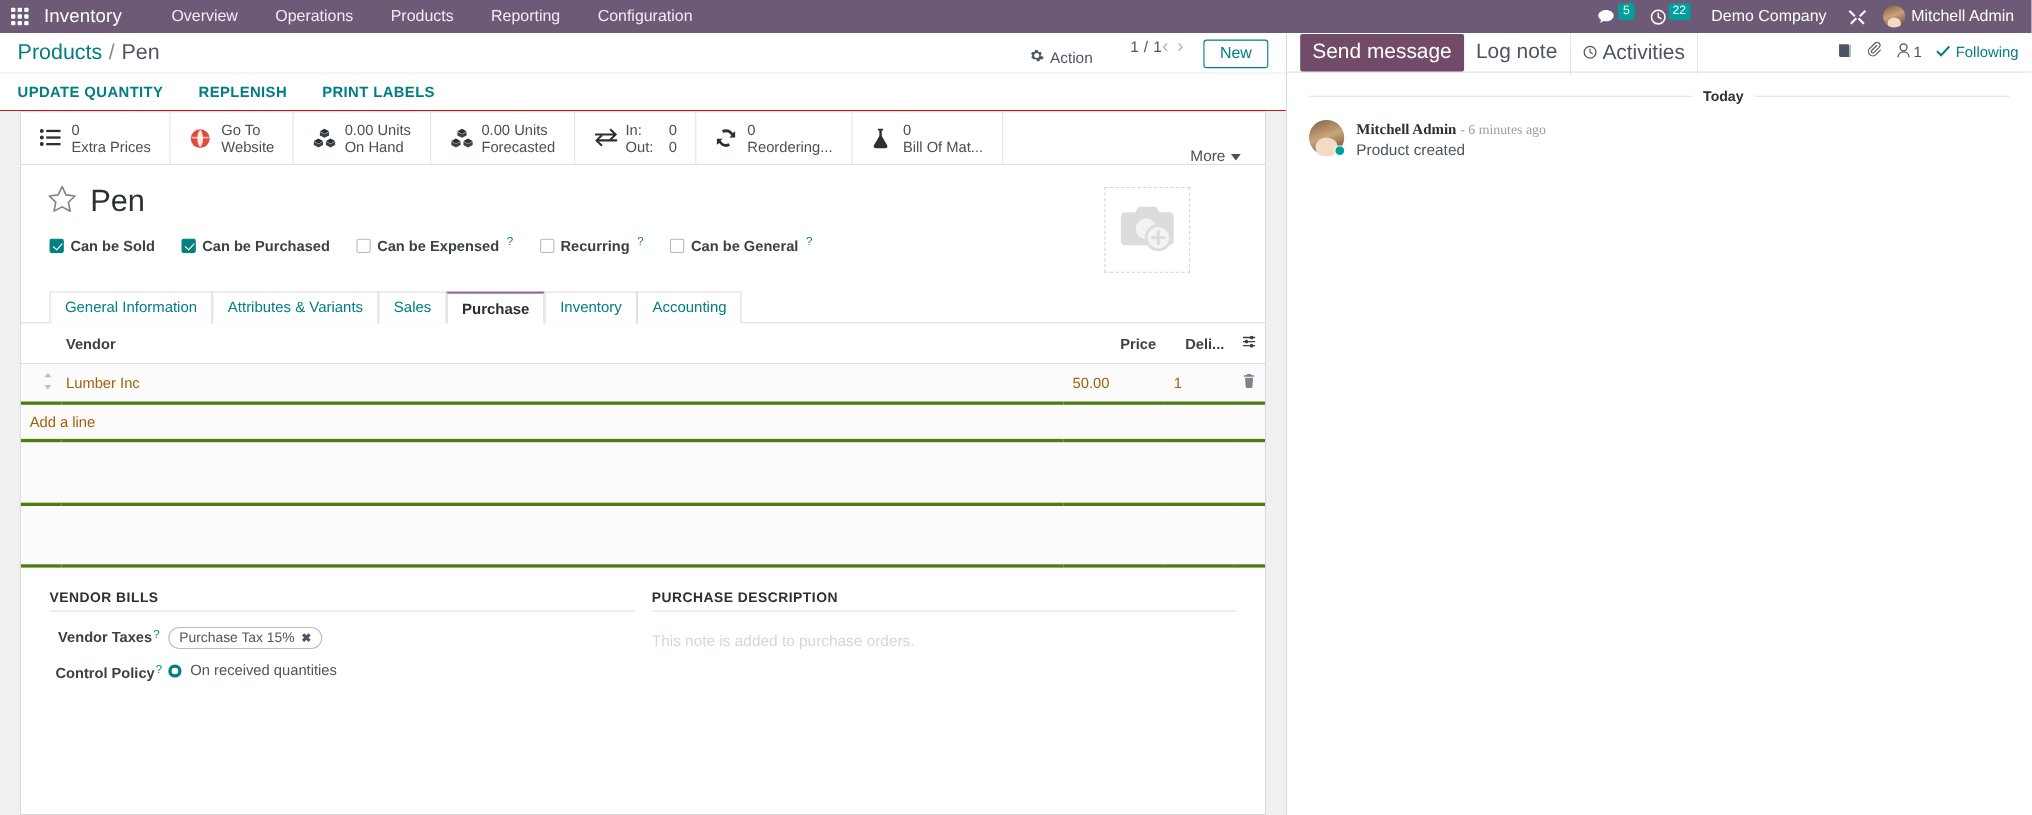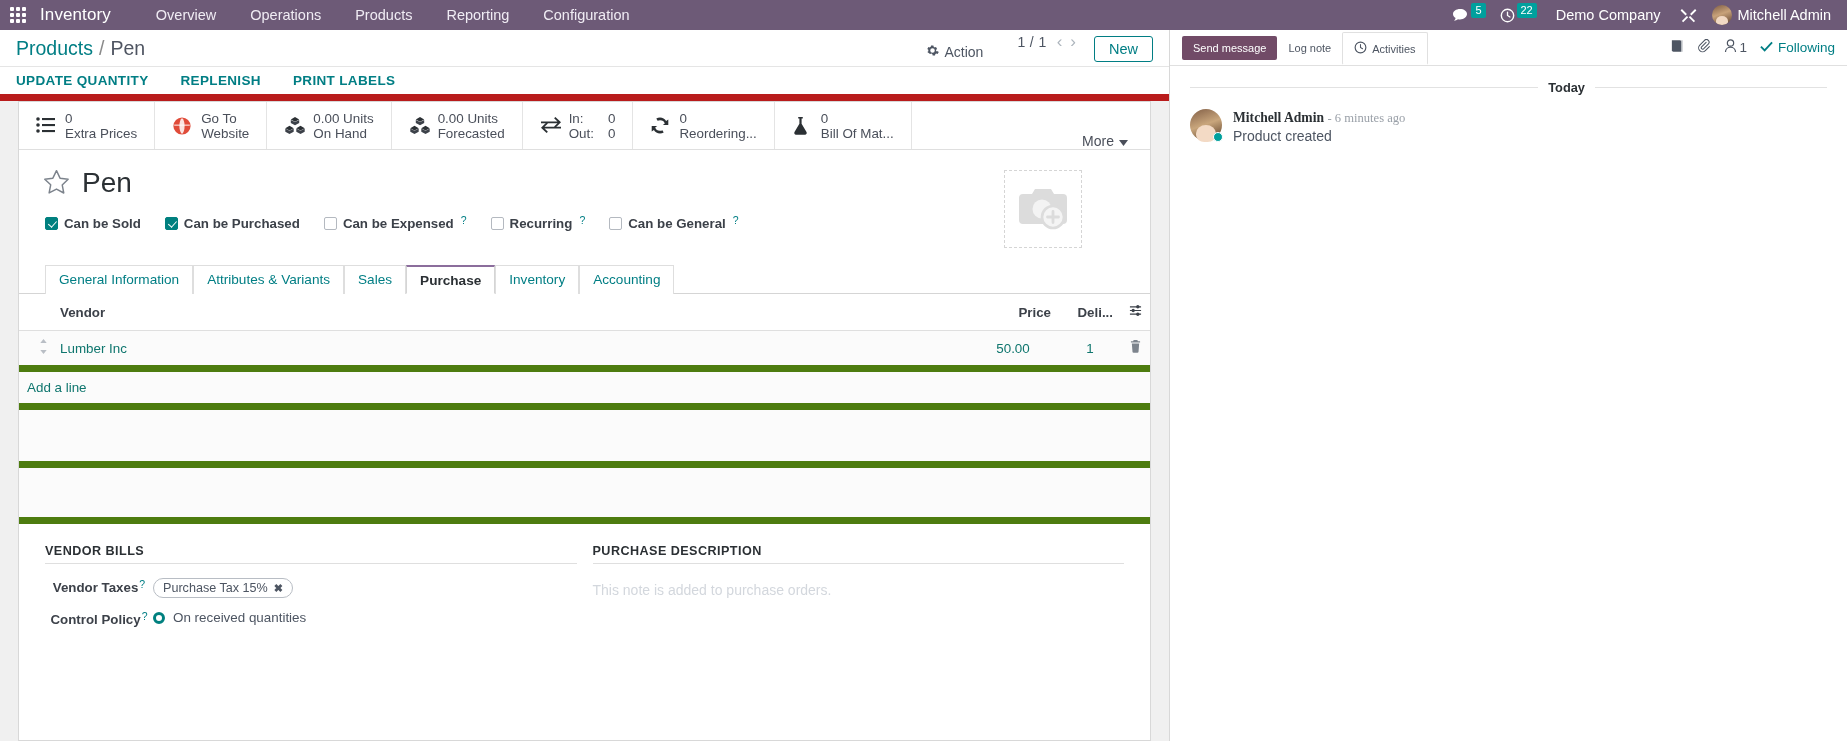--- a/index.html
+++ b/index.html
@@ -121,40 +121,40 @@
   .breadcrumb { font-size: 19.5px; color: #00727c; display: flex; align-items: baseline; gap: 6px; }
   .breadcrumb .crumb-link { color: #017e84; cursor: pointer; }
   .breadcrumb .crumb-sep { color: #8a8a8a; font-weight: 300; }
   .breadcrumb .crumb-active { color: #4e5461; }
   .cp-right { margin-left: auto; display: flex; align-items: flex-end; gap: 0; }
   .action-btn {
     display: flex; align-items: center; gap: 5px;
     color: #4d5562; font-size: 14px; cursor: pointer;
     padding: 2px 10px;
   }
-  .pager { font-size: 14px; color: #4d5562; margin: 0 14px 12px 24px; display: flex; align-items: center; gap: 10px; }
+  .pager { font-size: 14px; color: #4d5562; margin: 0 14px 12px 24px; display: flex; align-items: center; }
   .pager .pg-val { letter-spacing: .4px; }
   .pager-arrows { display: flex; gap: 8px; color: #adb5bd; }
   .pager-arrows span { cursor: pointer; font-size: 17px; line-height: 14px; }
   .new-btn {
     border: 1px solid #017e84;
     color: #017e84;
     background: #fff;
     border-radius: 3px;
     padding: 4px 14px;
     font-size: 14.5px;
     cursor: pointer;
     margin-left: 4px;
   }
 
   
   .btn-bar {
     height: 34px;
     background: #fff;
-    border-bottom: 7px solid #b91c1c;
+    border-bottom: 1px solid #b91c1c;
     display: flex; align-items: center;
     padding: 0 16px;
     gap: 0;
   }
   .btn-bar .bb {
     color: #017e84;
     font-size: 13.5px;
     font-weight: bold;
     letter-spacing: .35px;
     padding: 0 14px 0 0;
@@ -257,26 +257,26 @@
   
   .o2m-table { width: 100%; border-collapse: collapse; }
   .o2m-table th {
     font-size: 13.3px; color: #3c4149; font-weight: bold;
     padding: 10px 8px; text-align: left;
     border-bottom: 1px solid #dfdfdf;
     background: #fff;
   }
   .o2m-table th.num { text-align: right; }
   .o2m-table td {
-    font-size: 13.4px; color: #0f766e;
+    font-size: 13.4px; color: #a16207;
     padding: 8px 8px;
-    border-bottom: 7px solid #4d7c0f;
+    border-bottom: 3px solid #4d7c0f;
     background: #fbfbfb;
   }
-  .o2m-table td.num { text-align: center; }
+  .o2m-table td.num { text-align: left; }
   .handle-cell { width: 26px; padding-left: 20px !important; color: #b9bec5; }
   .first-col { padding-left: 4px !important; }
   .add-line {
     padding: 10px 8px 10px 48px;
     font-size: 13.4px;
     color: #017e84;
     cursor: pointer;
     background: #fff;
   }
   .opt-col { width: 26px; text-align: center; }
@@ -320,21 +320,21 @@
 
   
   .chatter-top {
     display: flex; align-items: center;
     border-bottom: 1px solid #e0e0e0;
     height: 36px;
     padding: 0 12px 0 12px;
     position: relative;
   }
   .ch-btn {
-    font-size: 11px; padding: 6px 11px; cursor: pointer;
+    font-size: 19px; padding: 6px 11px; cursor: pointer;
     color: #4d5562; border-radius: 2px;
   }
   .ch-btn.primary { background: #714b67; color: #ffffff; }
   .ch-btn.bordered { border: 1px solid #e0e0e0; border-bottom-color: #fff; padding: 8px 11px; display: flex; align-items: center; gap: 5px; position: relative; top: 1px; }
   .chatter-right { margin-left: auto; display: flex; align-items: center; gap: 13px; color: #4d5562; }
   .follow-count { display: flex; align-items: center; gap: 2px; font-size: 13.5px; cursor: pointer; }
   .following { display: flex; align-items: center; gap: 5px; color: #017e84; font-size: 13.5px; cursor: pointer; }
   .thread { padding: 14px 20px; overflow-y: auto; flex: 1; }
   .date-sep { display: flex; align-items: center; gap: 10px; margin-bottom: 14px; }
   .date-sep .line { flex: 1; height: 1px; background: #e2e2e2; }

